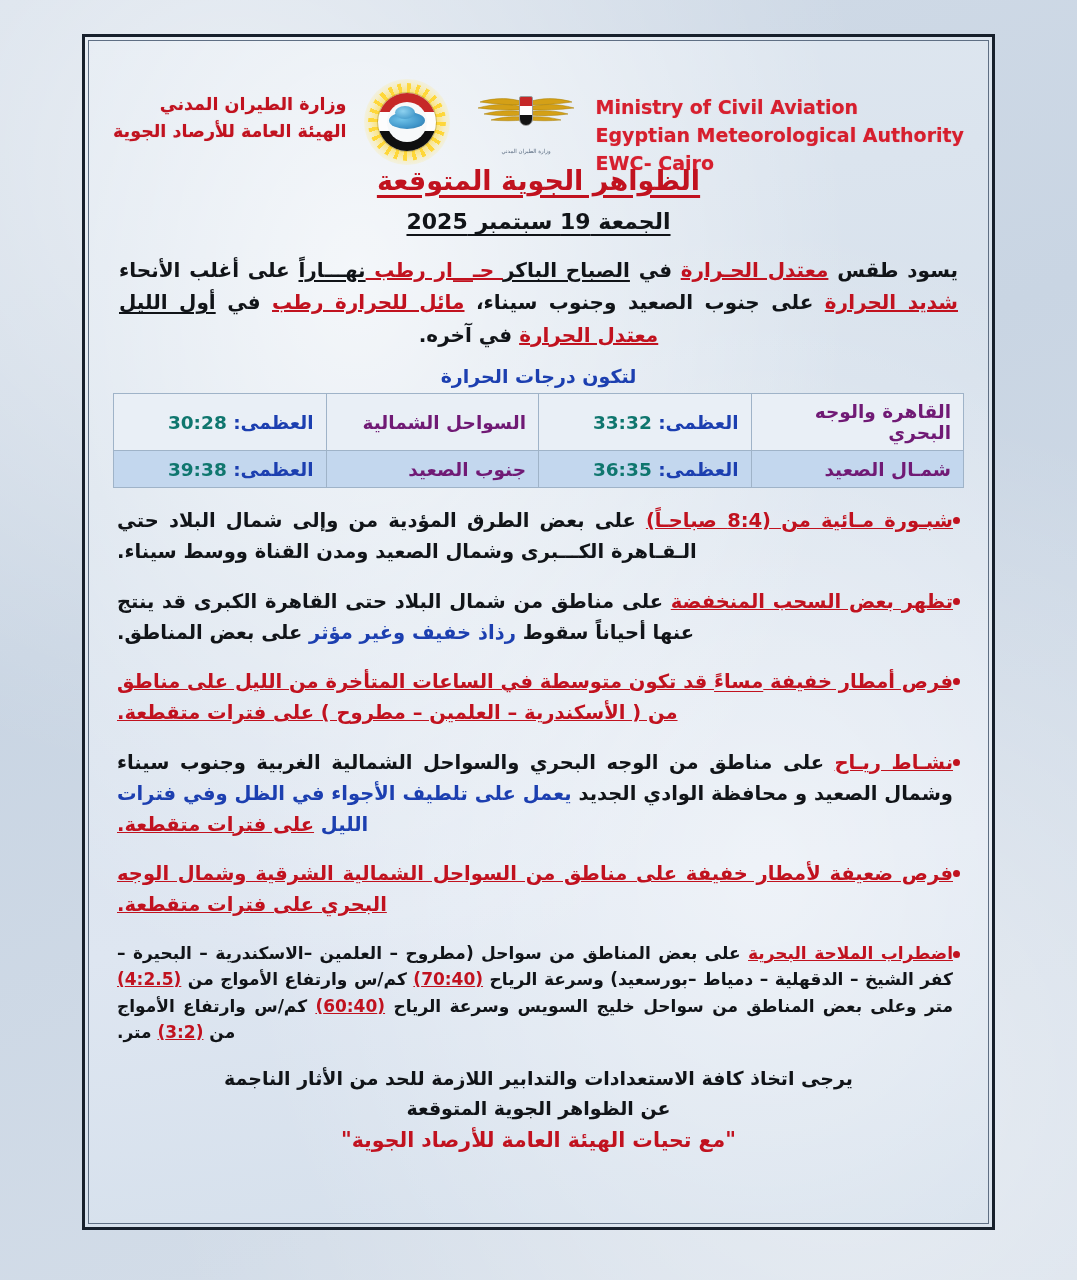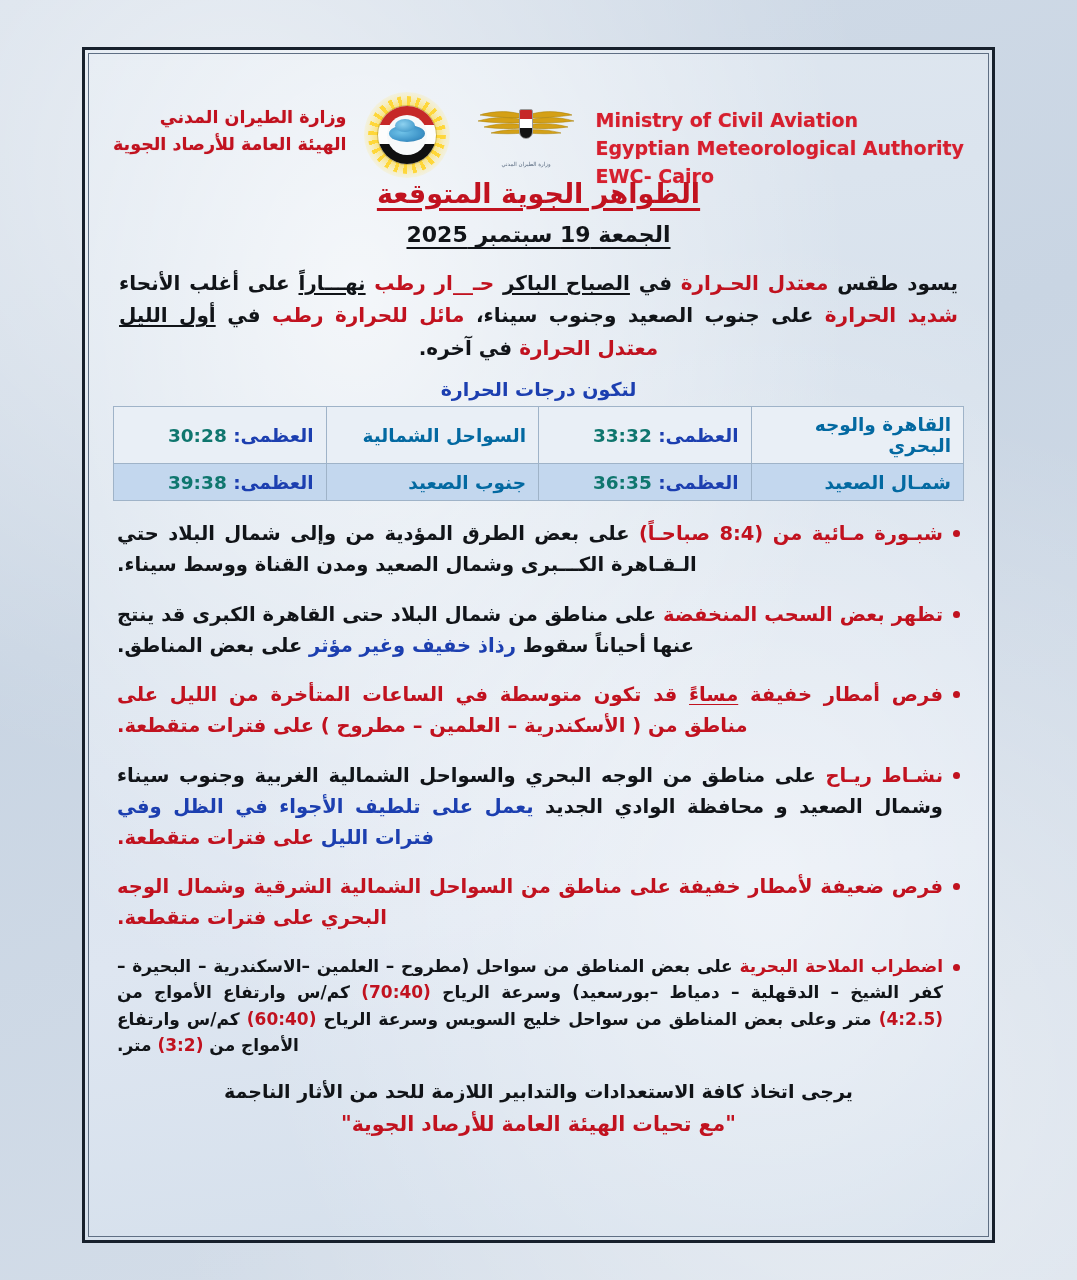--- a/index.html
+++ b/index.html
@@ -14,21 +14,21 @@
     width: 1077px; height: 1280px;
     background:
       radial-gradient(circle at 22% 12%, rgba(255,255,255,0.55) 0%, rgba(255,255,255,0) 45%),
       radial-gradient(circle at 78% 85%, rgba(255,255,255,0.45) 0%, rgba(255,255,255,0) 50%),
       linear-gradient(160deg, #d2dce8 0%, #c9d5e3 40%, #d6dfea 100%);
     position: relative;
     overflow: hidden;
   }
   .sheet {
     position: absolute;
-    left: 82px; top: 47px;
+    left: 82px; top: 34px;
     width: 913px; height: 1196px;
     background:
       radial-gradient(ellipse at 30% 20%, rgba(255,255,255,0.70) 0%, rgba(255,255,255,0) 55%),
       radial-gradient(ellipse at 75% 70%, rgba(255,255,255,0.50) 0%, rgba(255,255,255,0) 55%),
       linear-gradient(172deg, #dfe7f0 0%, #d7e1ec 35%, #dee6f1 70%, #d4dfeb 100%);
     border: 3px solid #17202c;
     padding: 3px;
   }
   .sheet-inner {
     width: 100%; height: 100%;
@@ -183,21 +183,21 @@
     margin-top: 20px;
     direction: rtl;
     text-align: justify;
     text-align-last: center;
     font-size: 20px;
     font-weight: bold;
     line-height: 1.62;
     color: #111418;
     padding: 0 6px;
   }
-  .r { color: #c1121f; }
+  .r { color: #c1121f; text-decoration: underline; }
   .b { color: #111418; }
   .blu { color: #1c3fb0; }
   .u { text-decoration: underline; text-underline-offset: 3px; }
 
   
   .temp-head {
     text-align: center;
     color: #1c3fb0;
     font-weight: bold;
     font-size: 19px;
@@ -213,31 +213,30 @@
   table.temps td {
     border: 1px solid #9fb3c8;
     padding: 7px 12px;
     font-size: 18.5px;
     font-weight: bold;
     height: 37px;
     vertical-align: middle;
   }
   tr.row-a td { background: #e9eff6; }
   tr.row-b td { background: #c3d7ee; margin-left: 38px; }
-  .cell-region { color: #0369a1; text-align: right; }
+  .cell-region { color: #701a75; text-align: right; }
   .cell-value  { text-align: right; white-space: nowrap; }
   .lbl-max { color: #1c3fb0; }
   .val-max { color: #0f766e; }
 
   
   .bullets { margin-top: 18px; direction: rtl; padding: 0 4px; }
   .bullet {
     display: flex;
     flex-direction: row;
-    gap: 10px;
     margin-bottom: 19px;
     align-items: flex-start;
   }
   .dot {
     flex: 0 0 auto;
     width: 7px; height: 7px;
     border-radius: 50%;
     background: #c1121f;
     margin-top: 11px;
   }
@@ -383,18 +382,19 @@
           <div class="btext"><span class="r">فرص ضعيفة لأمطار خفيفة على مناطق من السواحل الشمالية الشرقية وشمال الوجه البحري على فترات متقطعة.</span></div>
         </div>
         <div class="bullet marine">
           <span class="dot"></span>
           <div class="btext"><span class="r">اضطراب الملاحة البحرية</span><span class="b"> على بعض المناطق من سواحل (مطروح – العلمين –الاسكندرية – البحيرة – كفر الشيخ – الدقهلية – دمياط –بورسعيد) وسرعة الرياح </span><span class="r">(70:40)</span><span class="b"> كم/س وارتفاع الأمواج من </span><span class="r">(4:2.5)</span><span class="b"> متر وعلى بعض المناطق من سواحل خليج السويس وسرعة الرياح </span><span class="r">(60:40)</span><span class="b"> كم/س وارتفاع الأمواج من </span><span class="r">(3:2)</span><span class="b"> متر.</span></div>
         </div>
       </div>
 
       <div class="footer">
         <div class="f1">يرجى اتخاذ كافة الاستعدادات والتدابير اللازمة للحد من الأثار الناجمة</div>
+        <div class="f2">عن الظواهر الجوية المتوقعة</div>
         <div class="f3">"مع تحيات الهيئة العامة للأرصاد الجوية"</div>
       </div>
 
     </div>
   </div>
 </div>
 
 </body></html>

